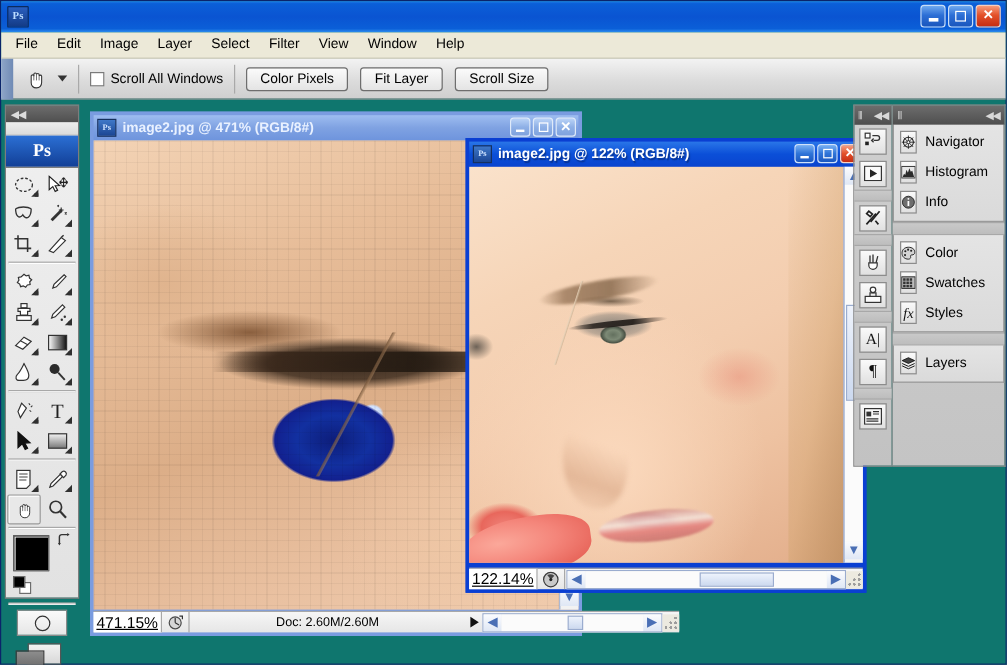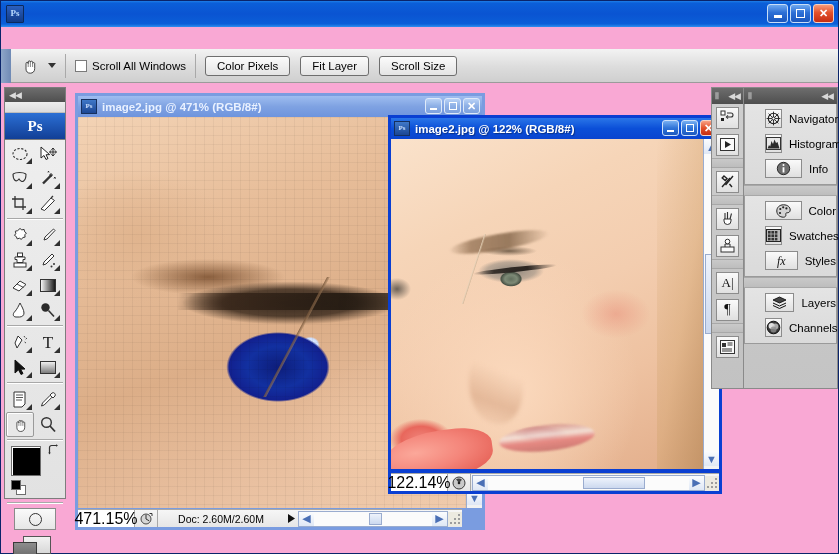--- a/index.html
+++ b/index.html
@@ -2,21 +2,21 @@
 <html><head>
 <meta charset="utf-8">
 <style>
   html,body{margin:0;padding:0;}
   body{
     width:839px;height:554px;overflow:hidden;position:relative;
     font-family:"Liberation Sans", sans-serif;
     background:#808080;
     -webkit-font-smoothing:none;
   }
-  #app{position:absolute;inset:0;background:#f9a8d4;border:1px solid #0a246a;box-sizing:border-box;}
+  #app{position:absolute;inset:0;background:#0f766e;border:1px solid #0a246a;box-sizing:border-box;}
 
   
   .titlebar{
     position:absolute;left:0;top:0;width:100%;height:26px;
     background:linear-gradient(to bottom,#1e7fe8 0%,#0b5fd8 8%,#0a54d2 50%,#0b5fd8 88%,#2e8ff0 100%);
     display:flex;align-items:center;
   }
   .titlebar .ps-logo{
     width:16px;height:16px;margin-left:5px;margin-right:6px;
     background:linear-gradient(#2a5fbf,#133b86);
@@ -110,21 +110,21 @@
         display:flex;align-items:center;justify-content:center;
         background:linear-gradient(to bottom,#78b0f2,#2f74d8 50%,#1c58bf);}
   .docwin.inactive .dbtn{background:linear-gradient(to bottom,#b9d2f6,#8eb0e6 50%,#7fa2dd);border-color:#dfeaf9;}
   .dbtn.close{background:linear-gradient(to bottom,#f8a285,#e3512a 50%,#c62d12);border-color:#f7d5c7;}
   .dbtn .m{width:7px;height:2px;background:#fff;margin-top:5px;}
   .dbtn .s{width:8px;height:8px;border:1.5px solid #fff;box-sizing:border-box;}
   .dbtn .x{color:#fff;font-size:11px;font-weight:bold;line-height:10px;}
   .canvas{position:absolute;left:0;overflow:hidden;}
   .statusbar{position:absolute;left:0;bottom:0;height:18px;display:flex;align-items:center;
              background:linear-gradient(to bottom,#f6f6f6,#e6e6e6);border-top:1px solid #a8a8a8;box-sizing:border-box;}
-  .sb-zoom{width:56px;height:100%;display:flex;align-items:center;justify-content:center;font-size:16px;background:#fff;border-right:1px solid #a8a8a8;}
+  .sb-zoom{width:56px;height:100%;display:flex;align-items:center;justify-content:center;font-size:13px;background:#fff;border-right:1px solid #a8a8a8;text-decoration:underline;}
   .sb-ic{width:22px;height:100%;display:flex;align-items:center;justify-content:center;border-right:1px solid #a8a8a8;}
   .sb-doc{flex:1;display:flex;align-items:center;justify-content:center;font-size:10.5px;color:#000;}
   .sb-arrow{width:14px;display:flex;align-items:center;justify-content:center;}
   .hscroll{display:flex;align-items:center;height:16px;background:#f2f2f2;border:1px solid #9aaccf;box-sizing:border-box;}
   .sarrow{width:15px;height:100%;display:flex;align-items:center;justify-content:center;color:#4a6fb5;font-size:11px;background:linear-gradient(#fbfcfe,#dfe7f5);}
   .strack{flex:1;height:100%;background:#fbfbfb;position:relative;}
   .sthumb{position:absolute;top:1px;height:12px;background:linear-gradient(#eef3fc,#ccd9ef);border:1px solid #9aaccf;box-sizing:border-box;}
   .vscroll{position:absolute;right:0;width:16px;background:#f2f2f2;border-left:1px solid #9aaccf;box-sizing:border-box;}
   .vscroll .va{height:15px;display:flex;align-items:center;justify-content:center;color:#4a6fb5;font-size:11px;background:linear-gradient(#fbfcfe,#dfe7f5);}
   .grip-sq{width:14px;height:14px;background:
@@ -138,22 +138,22 @@
 
   
   .dockwrap{position:absolute;right:0;top:86px;width:127px;}
   .dock-ic{position:absolute;left:0;top:0;width:33px;background:linear-gradient(#cfcfcf,#c2c2c2);border:1px solid #8a8a8a;box-sizing:border-box;}
   .dock-ic .dh{height:16px;background:linear-gradient(#6d6d6d,#4e4e4e);display:flex;align-items:center;justify-content:space-between;padding:0 3px;box-sizing:border-box;}
   .dock-pn{position:absolute;left:33px;top:0;width:94px;background:linear-gradient(#cfcfcf,#c4c4c4);border:1px solid #8a8a8a;border-left:none;box-sizing:border-box;}
   .dock-pn .dh{height:16px;background:linear-gradient(#6d6d6d,#4e4e4e);display:flex;align-items:center;justify-content:space-between;padding:0 4px;box-sizing:border-box;}
   .dh .gr{color:#d8d8d8;font-size:9px;letter-spacing:0px;}
   .dh .cc{color:#d8d8d8;font-size:9px;letter-spacing:-1px;}
   .pgroup{background:linear-gradient(#e4e4e4,#dadada);border:1px solid #9a9a9a;border-top:none;margin:0;padding:2px 0 3px;}
-  .prow{display:flex;align-items:center;height:25px;padding-left:20px;}
-  .prow .pico{width:37px;height:19px;margin-right:7px;display:flex;align-items:center;justify-content:center;
+  .prow{display:flex;align-items:center;height:25px;padding-left:5px;}
+  .prow .pico{width:14px;height:19px;margin-right:7px;display:flex;align-items:center;justify-content:center;
                background:linear-gradient(#fafafa,#e0e0e0);border:1px solid #8c8c8c;box-sizing:border-box;}
   .prow .plbl{font-size:11.5px;color:#000;}
   .gsep{height:9px;background:linear-gradient(#c9c9c9,#bdbdbd);border-top:1px solid #a8a8a8;border-bottom:1px solid #a8a8a8;}
   .icell{width:100%;height:27px;display:flex;align-items:center;justify-content:center;}
   .icell .ib{width:23px;height:22px;display:flex;align-items:center;justify-content:center;
               background:linear-gradient(#fafafa,#e0e0e0);border:1px solid #8c8c8c;box-sizing:border-box;}
   .isep{height:8px;background:linear-gradient(#c9c9c9,#bdbdbd);border-top:1px solid #a8a8a8;border-bottom:1px solid #a8a8a8;}
 </style>
 </head>
 <body>
@@ -168,20 +168,31 @@
         </div>
       <div class="wbtn">
           <span class="x"></span>
         </div>
       <div class="wbtn close">
           <i>✕</i>
         </div>
     </div>
   </div>
 
+  <div class="menubar">
+    <div class="mi">File</div>
+    <div class="mi">Edit</div>
+    <div class="mi">Image</div>
+    <div class="mi">Layer</div>
+    <div class="mi">Select</div>
+    <div class="mi">Filter</div>
+    <div class="mi">View</div>
+    <div class="mi">Window</div>
+    <div class="mi">Help</div>
+  </div>
 
   <div class="optbar">
     <div class="grip"></div>
     <div class="tool-cur">
       <div class="hand-ic">
         <svg width="20" height="20" viewBox="0 0 20 20">
           <path d="M6 13 L6 7.5 a1.1 1.1 0 0 1 2.2 0 L8.2 6 a1.1 1.1 0 0 1 2.2 0 L10.4 6.3 a1.1 1.1 0 0 1 2.2 0 L12.6 7.4 a1.1 1.1 0 0 1 2.1 0 l0 5.2 c0 3-2 4.6-4.4 4.6 c-2.6 0-4.3-1.6-4.3-4.2z" fill="#fff" stroke="#333" stroke-width="0.9"></path>
           <path d="M8.2 6.2 L8.2 11 M10.4 6.4 L10.4 11 M12.6 7.4 L12.6 11" stroke="#555" stroke-width="0.7" fill="none"></path>
         </svg>
       </div>
@@ -442,21 +453,21 @@
     </div>
 
     <div class="vscroll" style="top:21px;height:391px;">
       <div class="va">▲</div>
       <div style="height:358px;background:#fbfbfb;position:relative;">
         <div style="position:absolute;top:2px;left:1px;width:12px;height:120px;background:linear-gradient(#eef3fc,#ccd9ef);border:1px solid #9aaccf;box-sizing:border-box;"></div>
       </div>
       <div class="va">▼</div>
     </div>
 
-    <div class="statusbar" style="width:384px;">
+    <div class="statusbar" style="width:488px;">
       <div class="sb-zoom">471.15%</div>
       <div class="sb-ic">
         <svg width="13" height="13" viewBox="0 0 13 13">
             <circle cx="6" cy="7" r="5" fill="#d6d6d6" stroke="#4a4a4a" stroke-width="1"></circle>
             <path d="M6 7 L6 2.8 M6 7 L9.2 8.8" stroke="#333" stroke-width="1"></path>
             <path d="M9.5 1.5 h2.5 v2.5" stroke="#333" stroke-width="1" fill="none"></path>
           </svg>
       </div>
       <div class="sb-doc">Doc: 2.60M/2.60M</div>
       <div class="sb-arrow">
@@ -714,28 +725,17 @@
         <div class="prow">
           <span class="pico">
             <svg width="15" height="13" viewBox="0 0 15 13">
                 <path d="M7.5 1 L14 4 L7.5 7 L1 4z" fill="#444" stroke="#111" stroke-width="0.9"></path>
                 <path d="M1 7 L7.5 10 L14 7" fill="none" stroke="#111" stroke-width="1"></path>
                 <path d="M1 9.5 L7.5 12.5 L14 9.5" fill="none" stroke="#111" stroke-width="1"></path>
               </svg>
           </span>
           <span class="plbl">Layers</span>
         </div>
-        <div class="prow">
-          <span class="pico">
-            <svg width="15" height="15" viewBox="0 0 15 15">
-                <circle cx="7.5" cy="7.5" r="6.3" fill="#3a3a3a" stroke="#111" stroke-width="1"></circle>
-                <circle cx="5.6" cy="6" r="3" fill="#fff" opacity="0.85"></circle>
-                <circle cx="9.3" cy="6.4" r="3" fill="#cfcfcf" opacity="0.75"></circle>
-                <circle cx="7.5" cy="9.6" r="3" fill="#8d8d8d" opacity="0.8"></circle>
-              </svg>
-          </span>
-          <span class="plbl">Channels</span>
-        </div>
       </div>
     </div>
   </div>
 
 </div>
 
 </body></html>

